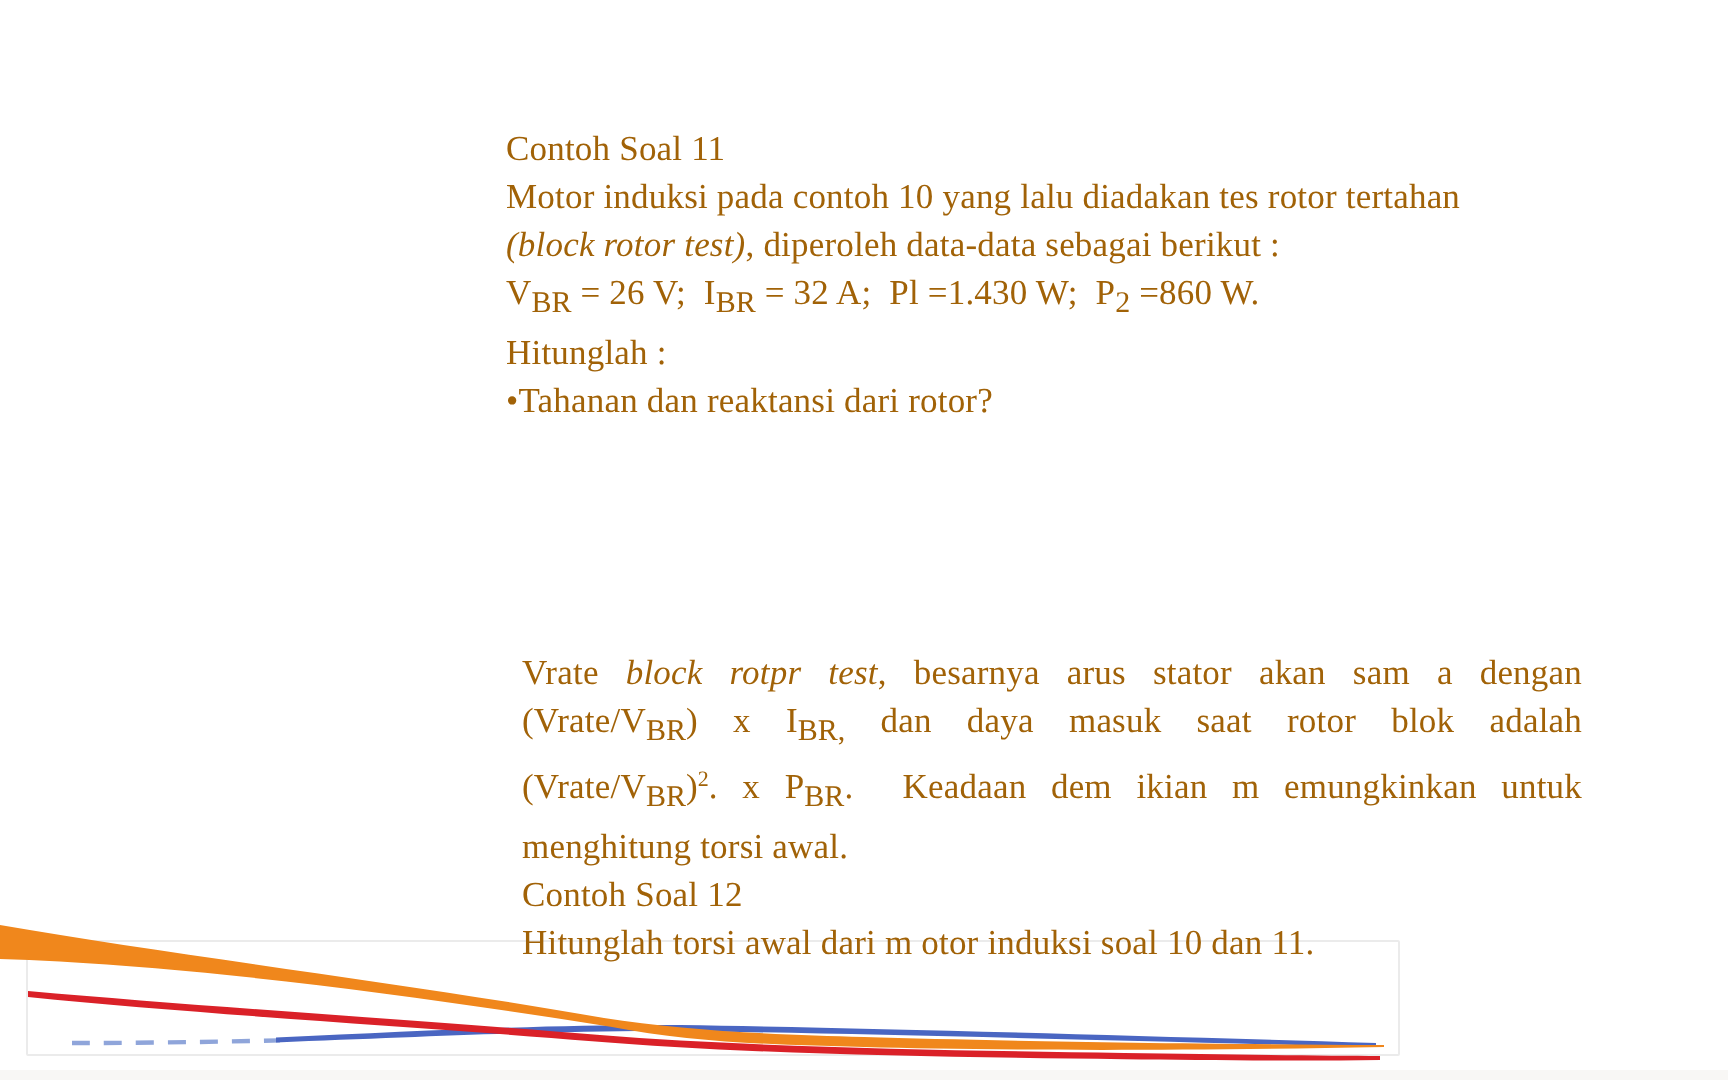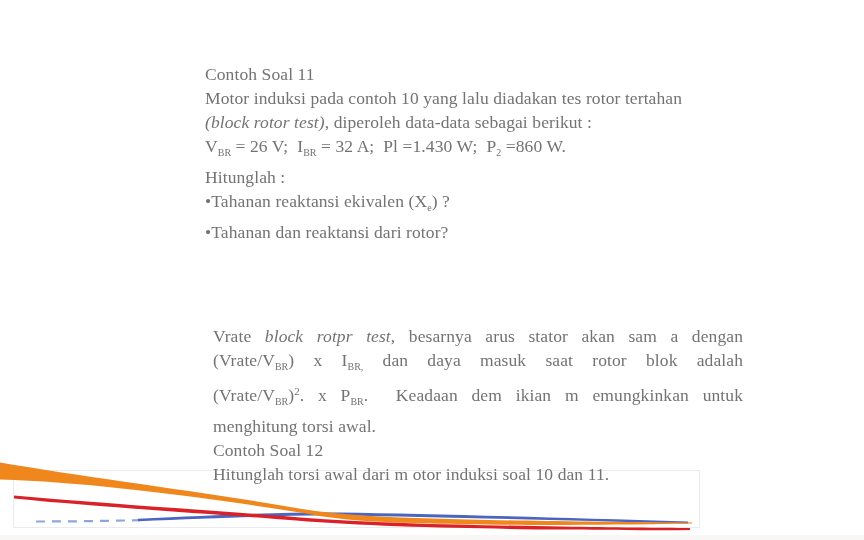--- a/index.html
+++ b/index.html
@@ -11,29 +11,30 @@
     overflow:hidden;
     position:relative;
   }
   .slide{position:absolute;inset:0;background:#ffffff;}
 
   .textblock{
     position:absolute;
     font-size:17.5px;
     line-height:24px;
     letter-spacing:0.1px;
-    color:#737373;
+    color:#a16207;
+    margin-left:48px;
   }
   #block-0{left:205px;top:62px;width:572px;}
   #block-1{left:213px;top:324px;width:530px;}
 
   .line{white-space:normal;}
   .line.just{text-align:justify;text-align-last:justify;}
   .italic{font-style:italic;}
-  .sub{font-size:10px;vertical-align:-4px;letter-spacing:0;}
+  .sub{font-size:15px;vertical-align:-4px;letter-spacing:0;}
   .sup{font-size:11px;vertical-align:6px;letter-spacing:0;}
 
   .placeholder-box{
     position:absolute;
     left:13px;top:470px;width:685px;height:56px;
     background:#ffffff;
     border:1px solid #ebebeb;
     border-radius:1px;
   }
 
@@ -71,21 +72,20 @@
              L690,530 C650,530.6 602,530.1 562,529.6 C472,528.6 372,527 296,520.6
              C216,514 104,507.5 14,498.5 Z" fill="#DA2128"></path>
   </svg>
 
   <div class="textblock" id="block-0">
       <div class="line"><span>Contoh Soal 11</span></div>
       <div class="line"><span>Motor induksi pada contoh 10 yang lalu diadakan tes rotor tertahan</span></div>
       <div class="line"><span class="italic">(block rotor test)</span><span>, diperoleh data-data sebagai berikut :</span></div>
       <div class="line"><span>V</span><span class="sub">BR</span><span> = 26 V;&nbsp; I</span><span class="sub">BR</span><span> = 32 A;&nbsp; Pl =1.430 W;&nbsp; P</span><span class="sub">2</span><span> =860 W.</span></div>
       <div class="line"><span>Hitunglah :</span></div>
-      <div class="line"><span>•Tahanan reaktansi ekivalen (X</span><span class="sub">e</span><span>) ?</span></div>
       <div class="line"><span>•Tahanan dan reaktansi dari rotor?</span></div>
     </div>
 
   <div class="textblock" id="block-1">
       <div class="line just"><span>Vrate </span><span class="italic">block rotpr test</span><span>, besarnya arus stator akan sam a dengan</span></div>
       <div class="line just"><span>(Vrate/V</span><span class="sub">BR</span><span>) x I</span><span class="sub">BR,</span><span> dan daya masuk saat rotor blok adalah</span></div>
       <div class="line just"><span>(Vrate/V</span><span class="sub">BR</span><span>)</span><span class="sup">2</span><span>. x P</span><span class="sub">BR</span><span>.&nbsp; Keadaan dem ikian m emungkinkan untuk</span></div>
       <div class="line"><span>menghitung torsi awal.</span></div>
       <div class="line"><span>Contoh Soal 12</span></div>
       <div class="line"><span>Hitunglah torsi awal dari m otor induksi soal 10 dan 11.</span></div>

